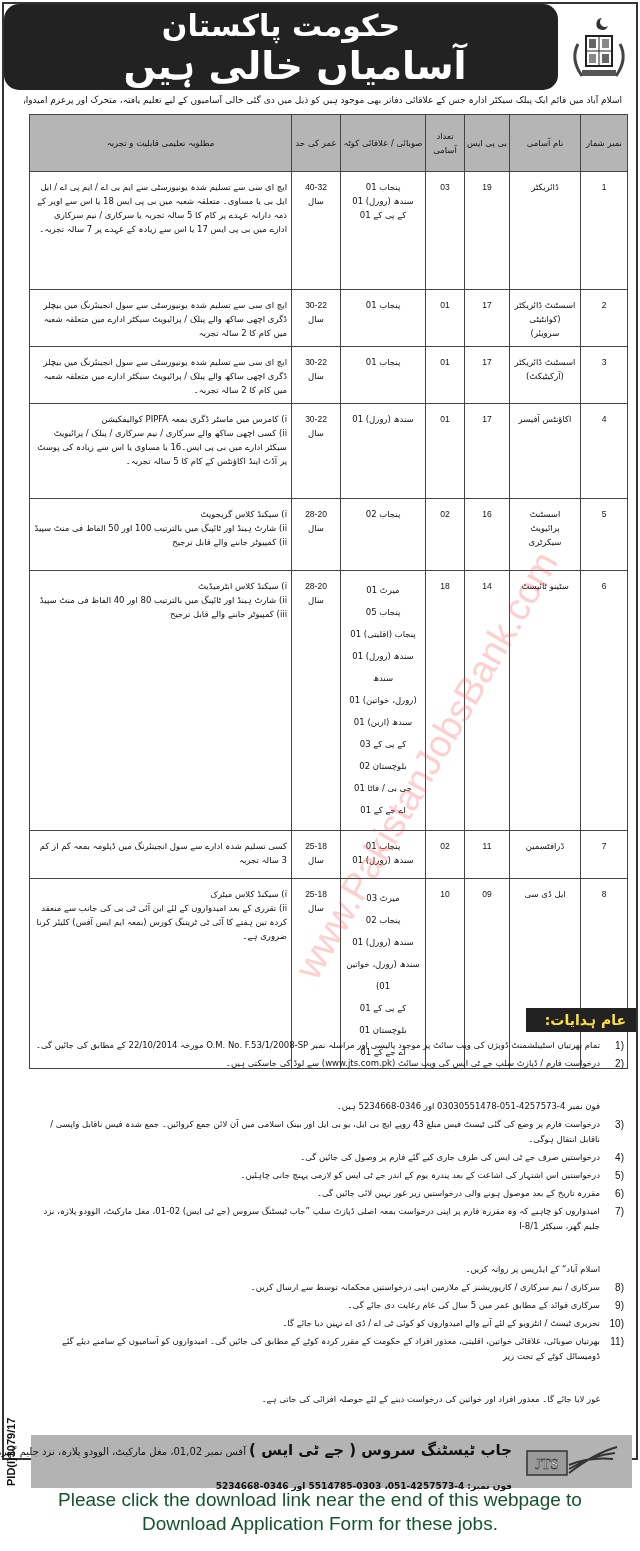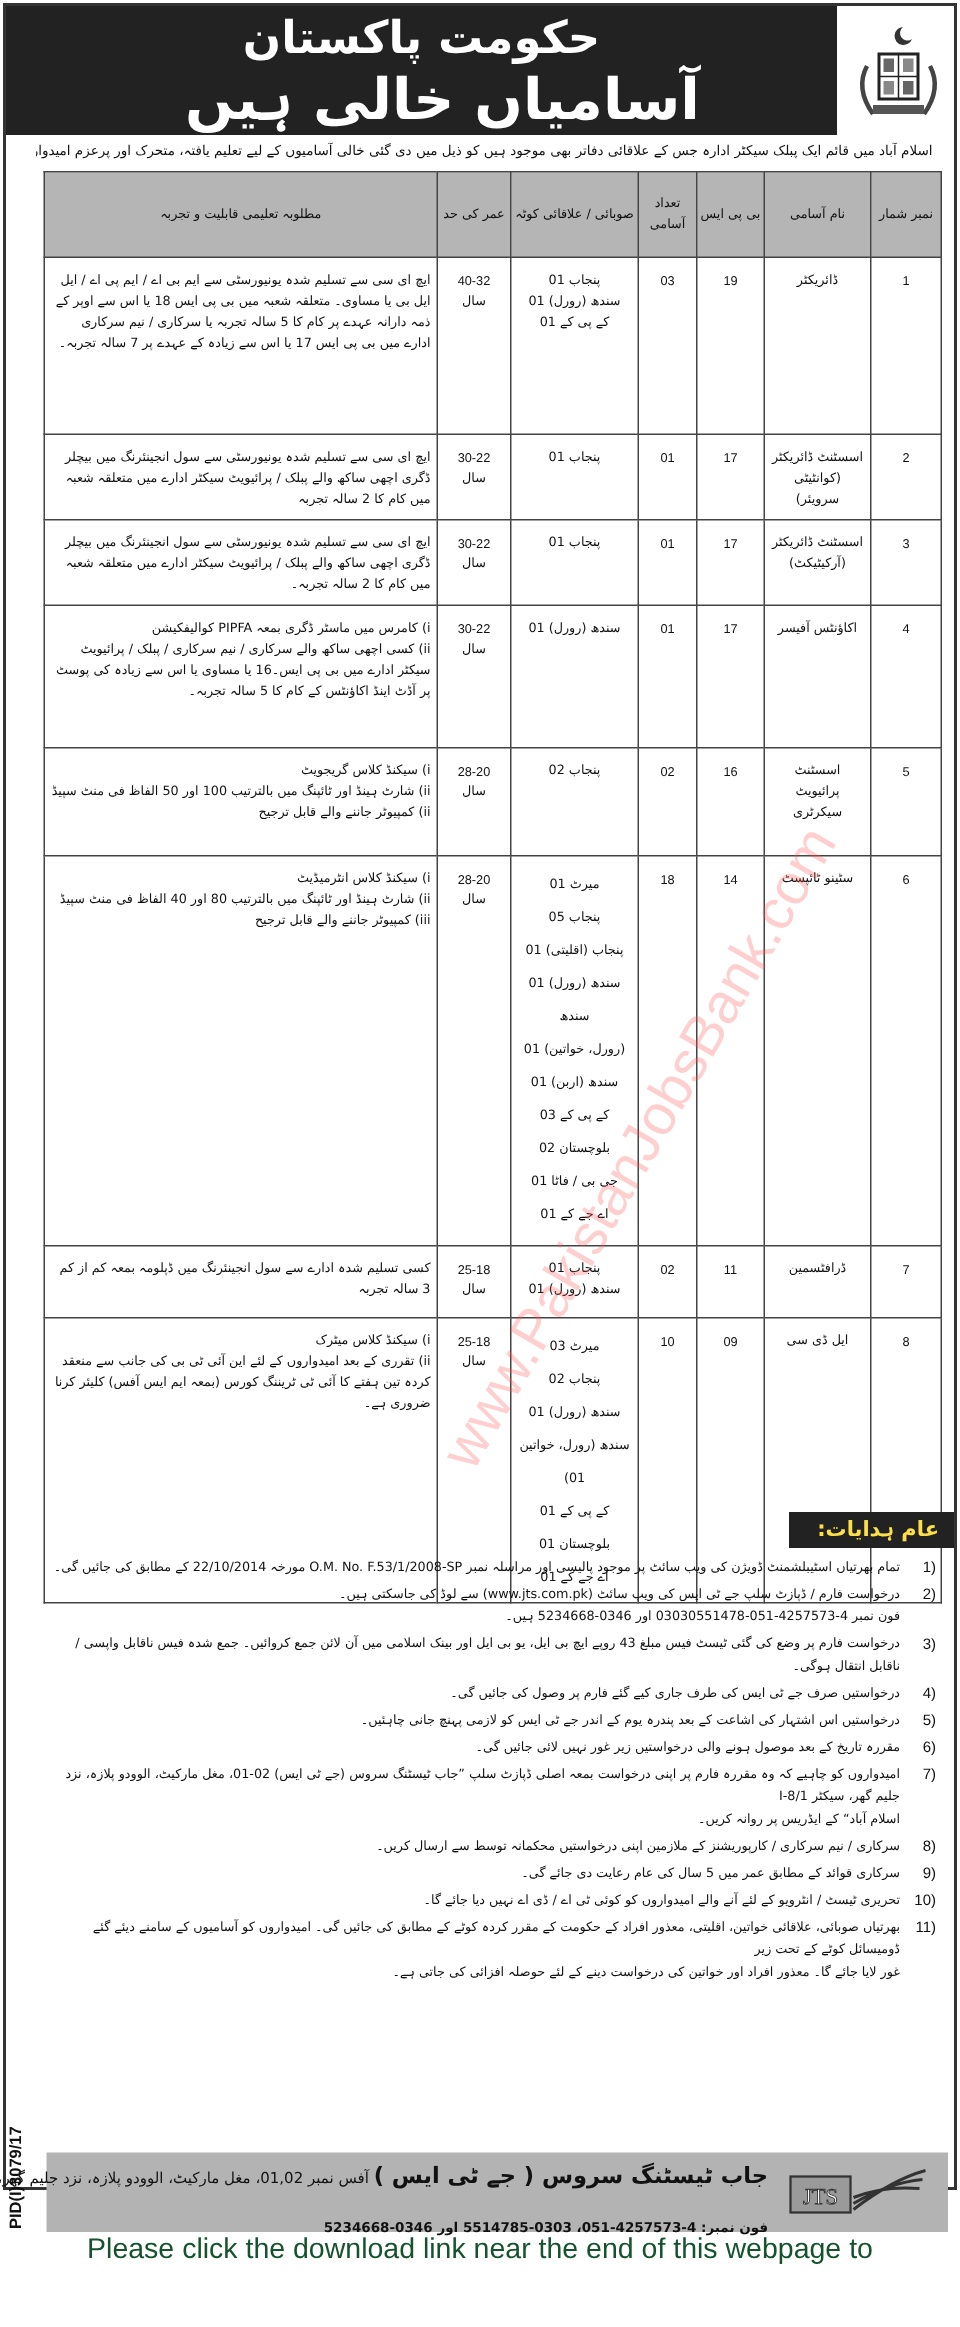--- a/index.html
+++ b/index.html
@@ -2,21 +2,21 @@
 <html><head>
 <meta charset="utf-8">
 <style>
   * { box-sizing: border-box; margin: 0; padding: 0; }
   html, body { width: 640px; background: #ffffff; }
   body { font-family: "DejaVu Sans", sans-serif; color: #111; position: relative; height: 1551px; overflow: hidden; }
 
   .ad { position: absolute; left: 2px; top: 2px; width: 636px; height: 1458px; border: 2px solid #333; background: #fff; }
 
   
-  .hdr { position: absolute; left: 0; top: 0; width: 554px; height: 86px; background: #222; color: #fff; text-align: center; }
+  .hdr { position: absolute; left: 0; top: 0; width: 554px; height: 86px; background: #222; color: #fff; text-align: center; border-radius: 15px; }
   .hdr .t1 { position: absolute; left: 0; right: 0; top: 4px; font-size: 30px; font-weight: bold; direction: rtl; font-family: "DejaVu Sans", sans-serif; }
   .hdr .t2 { position: absolute; left: 0; right: 0; top: 40px; font-size: 38px; font-weight: bold; direction: rtl; font-family: "DejaVu Sans", sans-serif; padding-left: 28px; }
   .emblem { position: absolute; right: 6px; top: 10px; width: 62px; height: 70px; }
 
   .intro { position: absolute; left: 20px; right: 14px; top: 91px; font-size: 9px; direction: rtl; text-align: right; white-space: nowrap; overflow: hidden; }
 
   
   table.jobs { position: absolute; left: 25px; top: 110px; width: 598px; border-collapse: collapse; direction: rtl; table-layout: fixed; }
   table.jobs th, table.jobs td { border: 1px solid #444; font-size: 8.5px; vertical-align: top; line-height: 14px; }
   table.jobs th { background: #b5b5b5; height: 57px; vertical-align: middle; font-weight: normal; text-align: center; padding-top: 0; }
@@ -28,21 +28,21 @@
   td.age { text-align: center; font-family: "Liberation Sans", sans-serif; font-size: 10px; }
   td.age .yrs { font-family: "DejaVu Sans", sans-serif; font-size: 8.5px; display: block; }
   td.qual { text-align: right; }
   .line { display: block; }
 
   
   .instr-head { position: absolute; right: 0; top: 1004px; width: 110px; height: 24px; background: #222; color: #fde047; font-weight: bold; font-size: 14px; direction: rtl; text-align: right; padding-right: 10px; line-height: 24px; }
   .instr { position: absolute; left: 30px; right: 12px; top: 1034px; direction: rtl; font-size: 8.5px; }
   .instr li { list-style: none; position: relative; padding-right: 24px; line-height: 15px; margin-bottom: 3px; text-align: right; }
   .instr li .n { position: absolute; right: 0; top: 0; font-family: "Liberation Sans", sans-serif; font-size: 10px; direction: ltr; }
-  .instr li .sub { display: block; }
+  .instr li .sub { display: block; margin-top: 28px; }
 
   
   .jts { position: absolute; left: 27px; right: 4px; top: 1431px; height: 53px; background: #b3b3b3; }
   .jts .title { position: absolute; right: 120px; top: 6px; direction: rtl; font-size: 10px; white-space: nowrap; }
   .jts .title b { font-size: 15px; }
   .jts .phone { position: absolute; right: 120px; top: 30px; direction: rtl; font-size: 9px; font-weight: bold; white-space: nowrap; margin-top: 16px; }
   .jts .logo { position: absolute; right: 12px; top: 8px; width: 95px; height: 38px; }
 
   .pid { position: absolute; left: -1px; top: 1394px; width: 20px; height: 90px; }
   .pid span { display: block; transform: rotate(-90deg); transform-origin: left top; position: absolute; left: 2px; top: 88px; white-space: nowrap; font-family: "Liberation Sans", sans-serif; font-weight: bold; font-size: 11px; }
@@ -259,13 +259,14 @@
     </svg>
   </div>
 
   <div class="pid">
       <span>PID(I)3079/17</span>
     </div>
 </div>
 
 <div class="notice">
   <div>Please click the download link near the end of this webpage to</div>
+  <div>Download Application Form for these jobs.</div>
 </div>
 
 </body></html>

